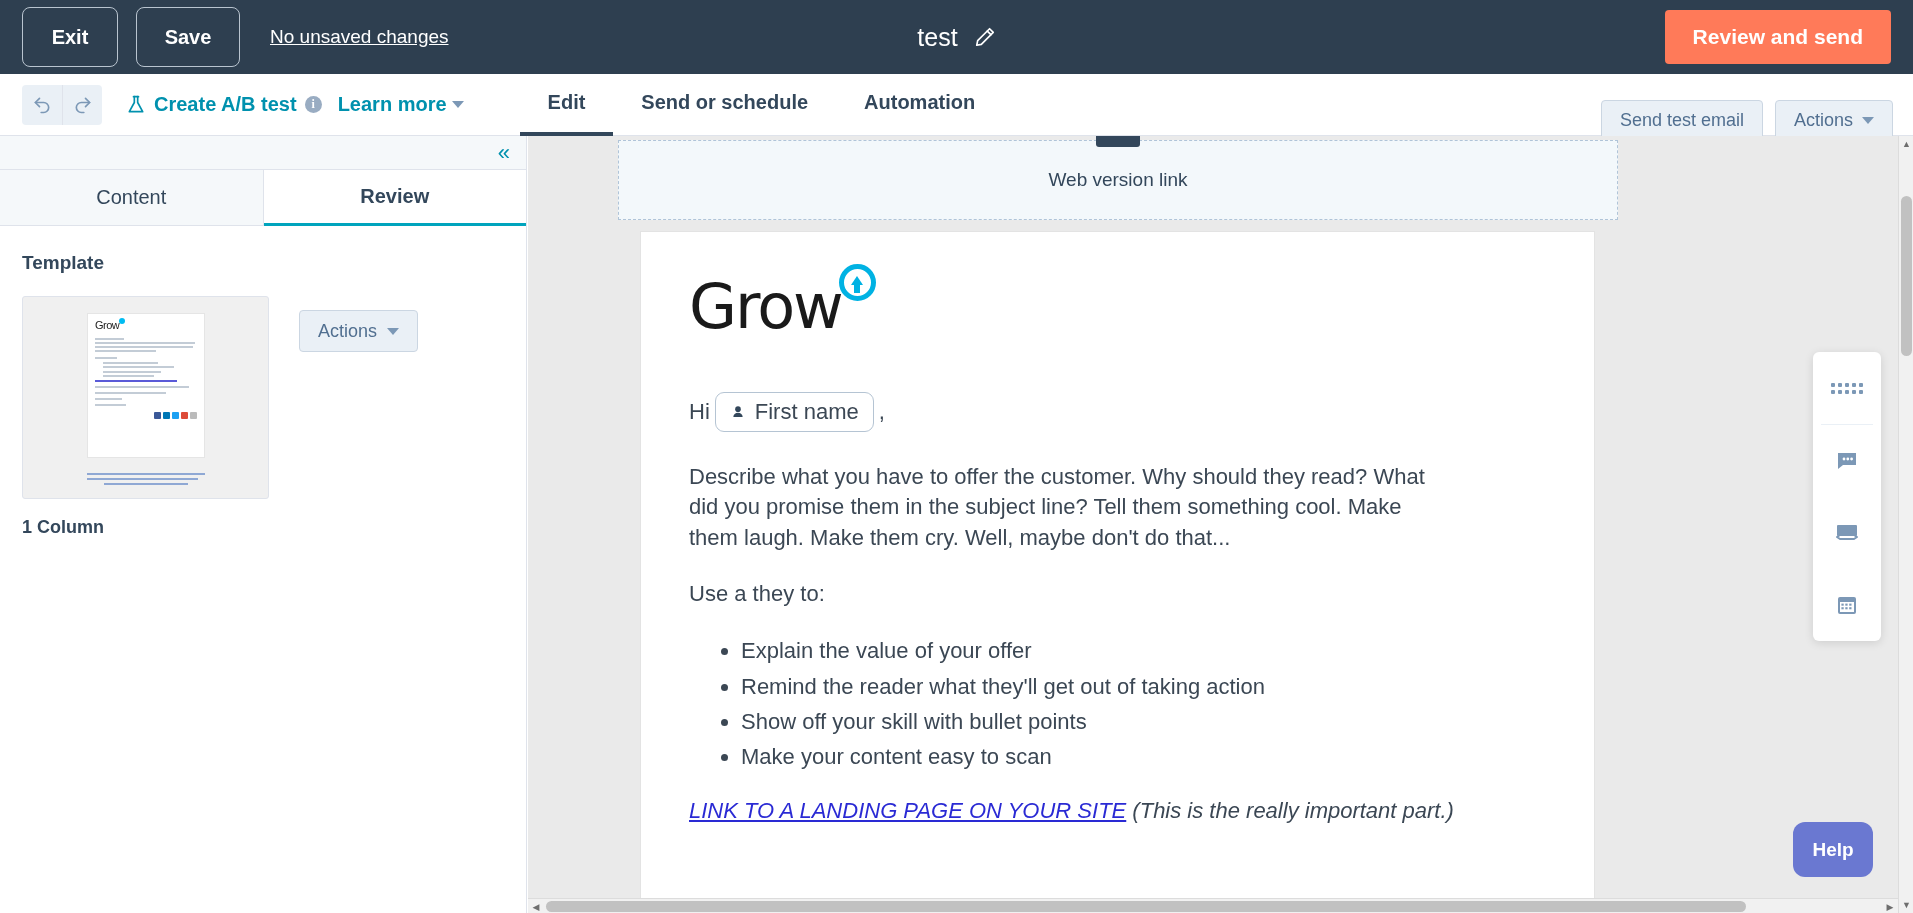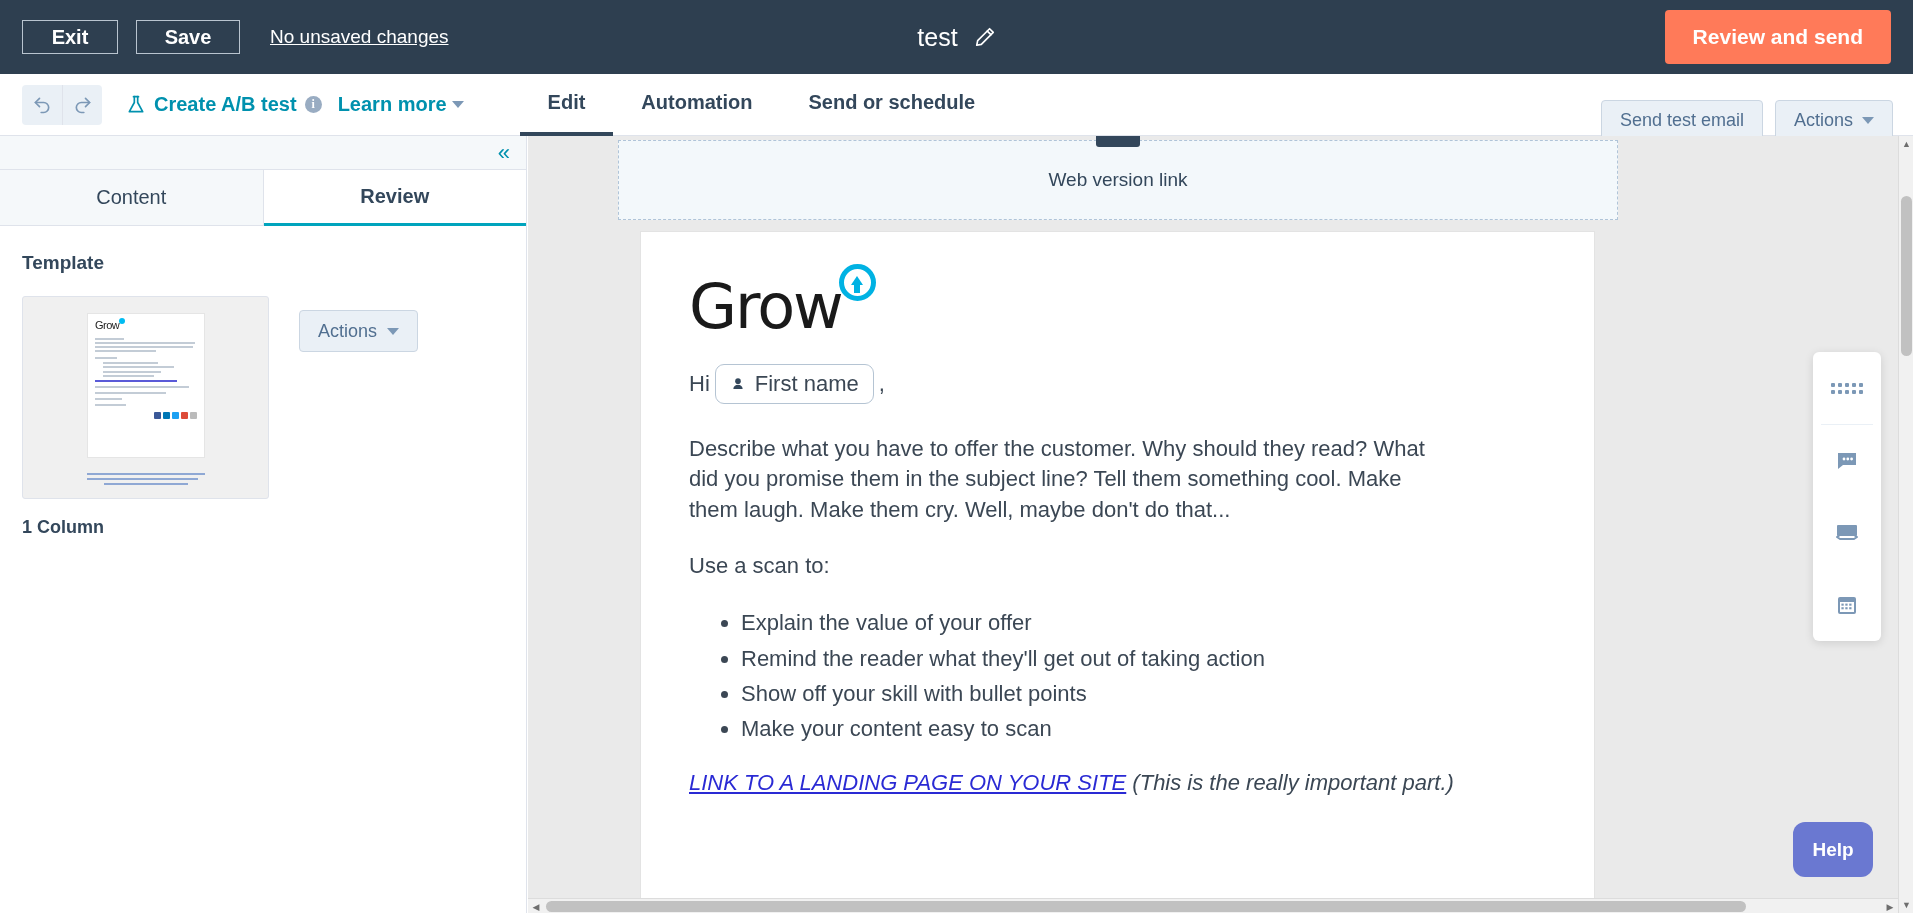--- a/index.html
+++ b/index.html
@@ -13,23 +13,23 @@
   }
 
   
   .topbar {
     position: absolute; top: 0; left: 0;
     width: 1913px; height: 74px;
     background: #2e3f50;
     display: flex; align-items: center;
   }
   .tb-btn {
-    height: 34px; min-width: 96px;
+    height: 60px; min-width: 96px;
     border: 1px solid #b9c4cf;
-    border-radius: 0;
+    border-radius: 8px;
     background: transparent;
     color: #ffffff;
     font-size: 20px; font-weight: 700;
     font-family: "Liberation Sans", sans-serif;
     cursor: pointer;
     display: flex; align-items: center; justify-content: center;
   }
   .tb-btn-exit { margin-left: 22px; width: 94px; }
   .tb-btn-save { margin-left: 18px; width: 104px; }
   .tb-status {
@@ -304,20 +304,21 @@
   .grow-arrow::after {
     content: ""; position: absolute;
     left: -3px; top: 9px;
     width: 6px; height: 8px;
     background: #00b2e3;
   }
   .greet-row {
     display: flex; align-items: center;
     font-size: 22px; color: #3b4754;
     margin-bottom: 30px;
+    margin-top: 28px;
   }
   .token {
     display: inline-flex; align-items: center; gap: 9px;
     border: 1px solid #b5c4d3;
     border-radius: 9px;
     padding: 6px 14px;
     margin: 0 5px;
     background: #ffffff;
     font-size: 22px; color: #3b4754;
     cursor: pointer;
@@ -466,22 +467,22 @@
     <span class="ab-label">Create A/B test</span>
     <span class="ab-info">i</span>
     <span class="ab-learn">
       <span>Learn more</span>
       <i class="caret-dn"></i>
     </span>
   </div>
 
   <div class="tabs">
     <div class="tab active">Edit</div>
+    <div class="tab">Send or schedule</div>
     <div class="tab">Automation</div>
-    <div class="tab">Send or schedule</div>
   </div>
 
   <div class="subnav-right">
     <button class="ghost-btn">Send test email</button>
     <button class="ghost-btn">
       <span>Actions</span>
       <i class="caret-dn"></i>
     </button>
   </div>
 </div>
@@ -571,21 +572,21 @@
               <path d="M12 12.5c-4 0-7 2.6-7 6.2h14c0-3.6-3-6.2-7-6.2z"></path>
             </svg>
           </span>
           <span>First name</span>
         </span>
         <span>,</span>
       </div>
 
       <p class="body-p">Describe what you have to offer the customer. Why should they read? What did you promise them in the subject line? Tell them something cool. Make them laugh. Make them cry. Well, maybe don't do that...</p>
 
-      <p class="body-p">Use a scan to:</p>
+      <p class="body-p">Use a they to:</p>
 
       <ul class="body-ul">
         <li>Explain the value of your offer</li>
         <li>Remind the reader what they'll get out of taking action</li>
         <li>Show off your skill with bullet points</li>
         <li>Make your content easy to scan</li>
       </ul>
 
       <p class="link-line">
         <a class="cta-link" href="#">LINK TO A LANDING PAGE ON YOUR SITE</a><span> (This is the really important part.)</span>

